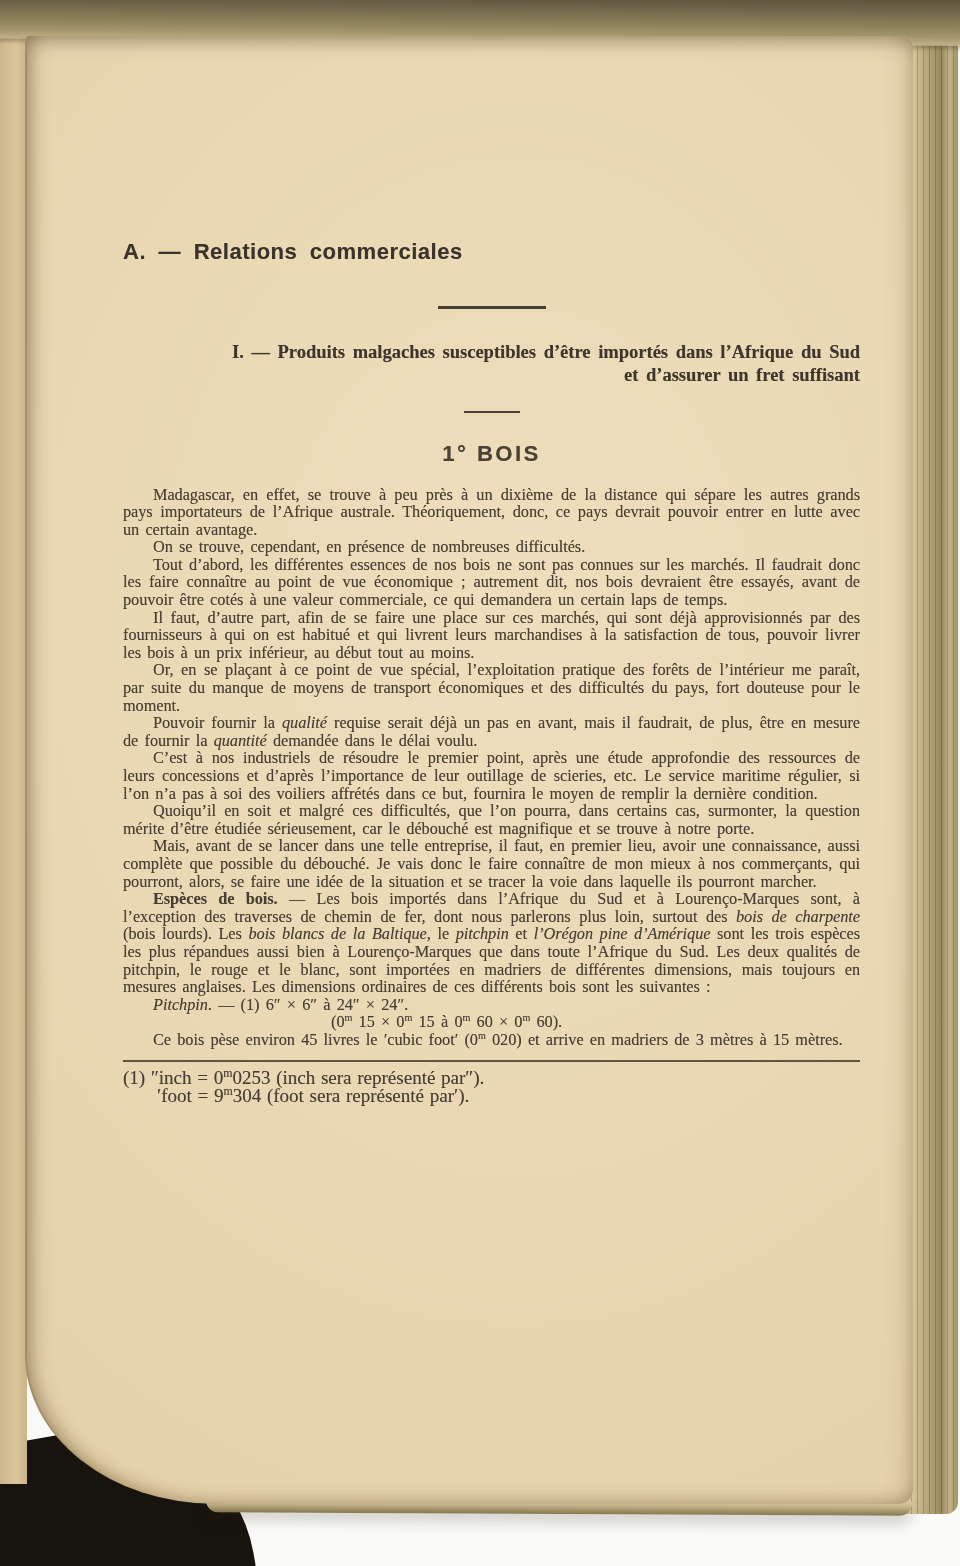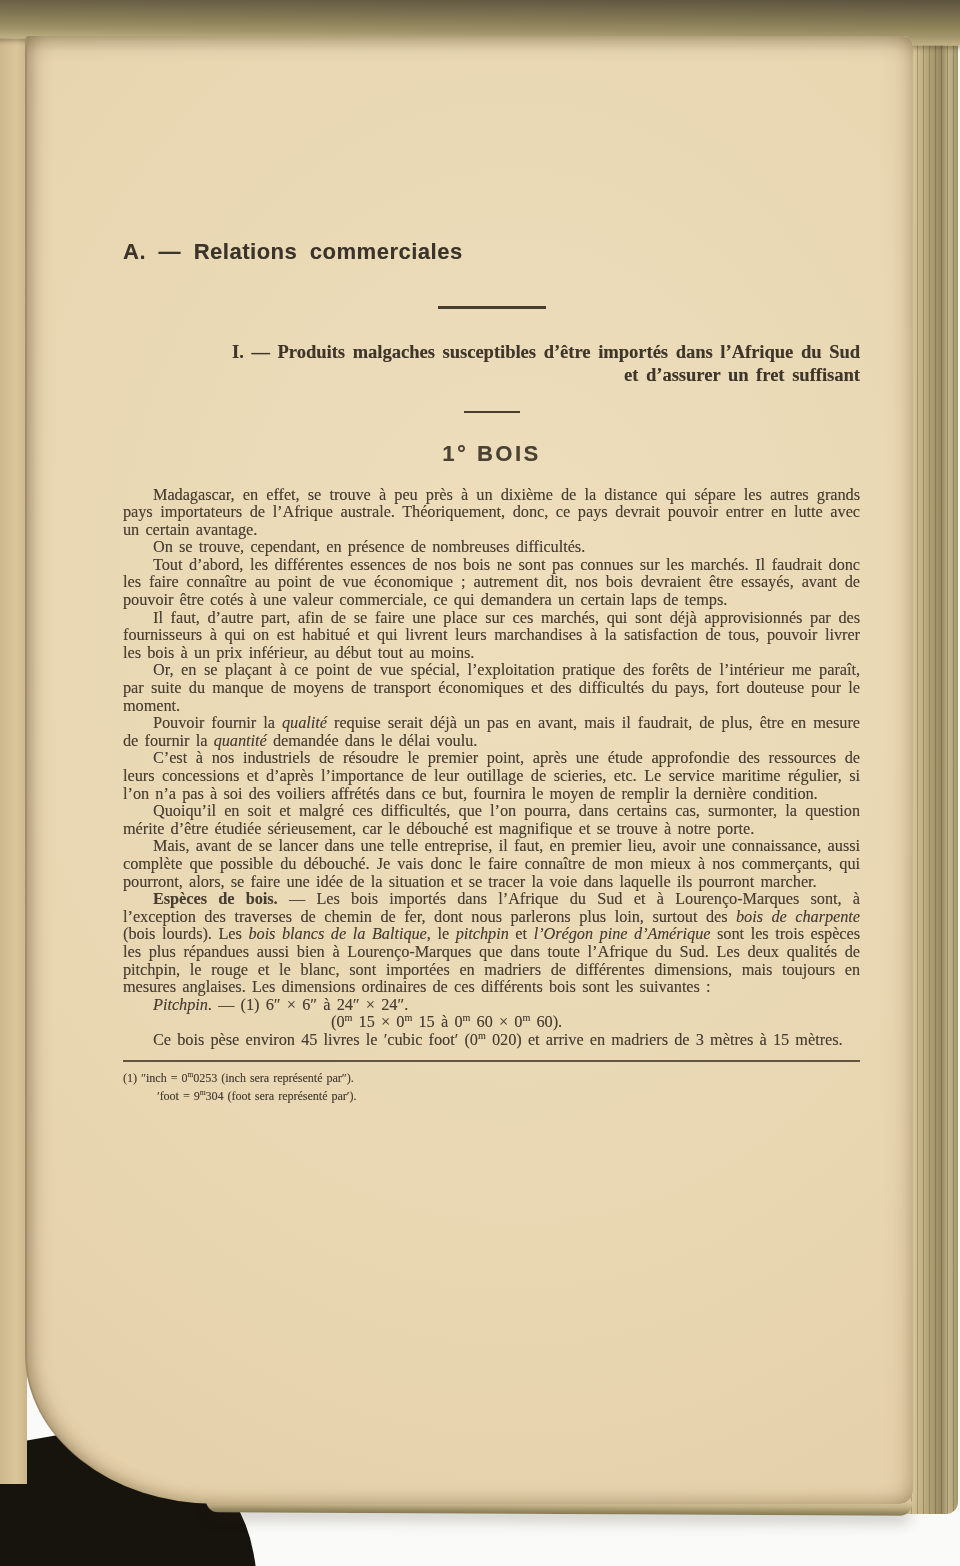--- a/index.html
+++ b/index.html
@@ -86,21 +86,21 @@
     font-size:22px;font-weight:bold;text-align:center;letter-spacing:2.5px;color:#4a4234;
   }
   .body-text{margin-top:20px;font-size:16.2px;line-height:17.6px;
     text-align:justify;word-spacing:2.2px;}
   .para{margin:0;text-indent:30px;}
   .para.formula{text-indent:0;padding-left:208px;text-align:left;}
   .i{font-style:italic;}
   .b{font-weight:bold;}
   .sup{vertical-align:super;font-size:.62em;line-height:0;}
   .footnote-rule{width:100%;height:2px;background:rgba(62,52,36,.8);margin-top:10px;}
-  .footnotes{margin-top:7px;font-size:12px;line-height:18.5px;word-spacing:1px;}
+  .footnotes{margin-top:7px;font-size:19px;line-height:18.5px;word-spacing:1px;}
   .footnote{margin:0;}
   .footnote.cont{margin-left:34px;}
 </style>
 </head>
 <body>
 
 <div class="photo">
   <div class="cover-top"></div>
   <div class="right-edges"></div>
   <div class="cover-corner"></div>

